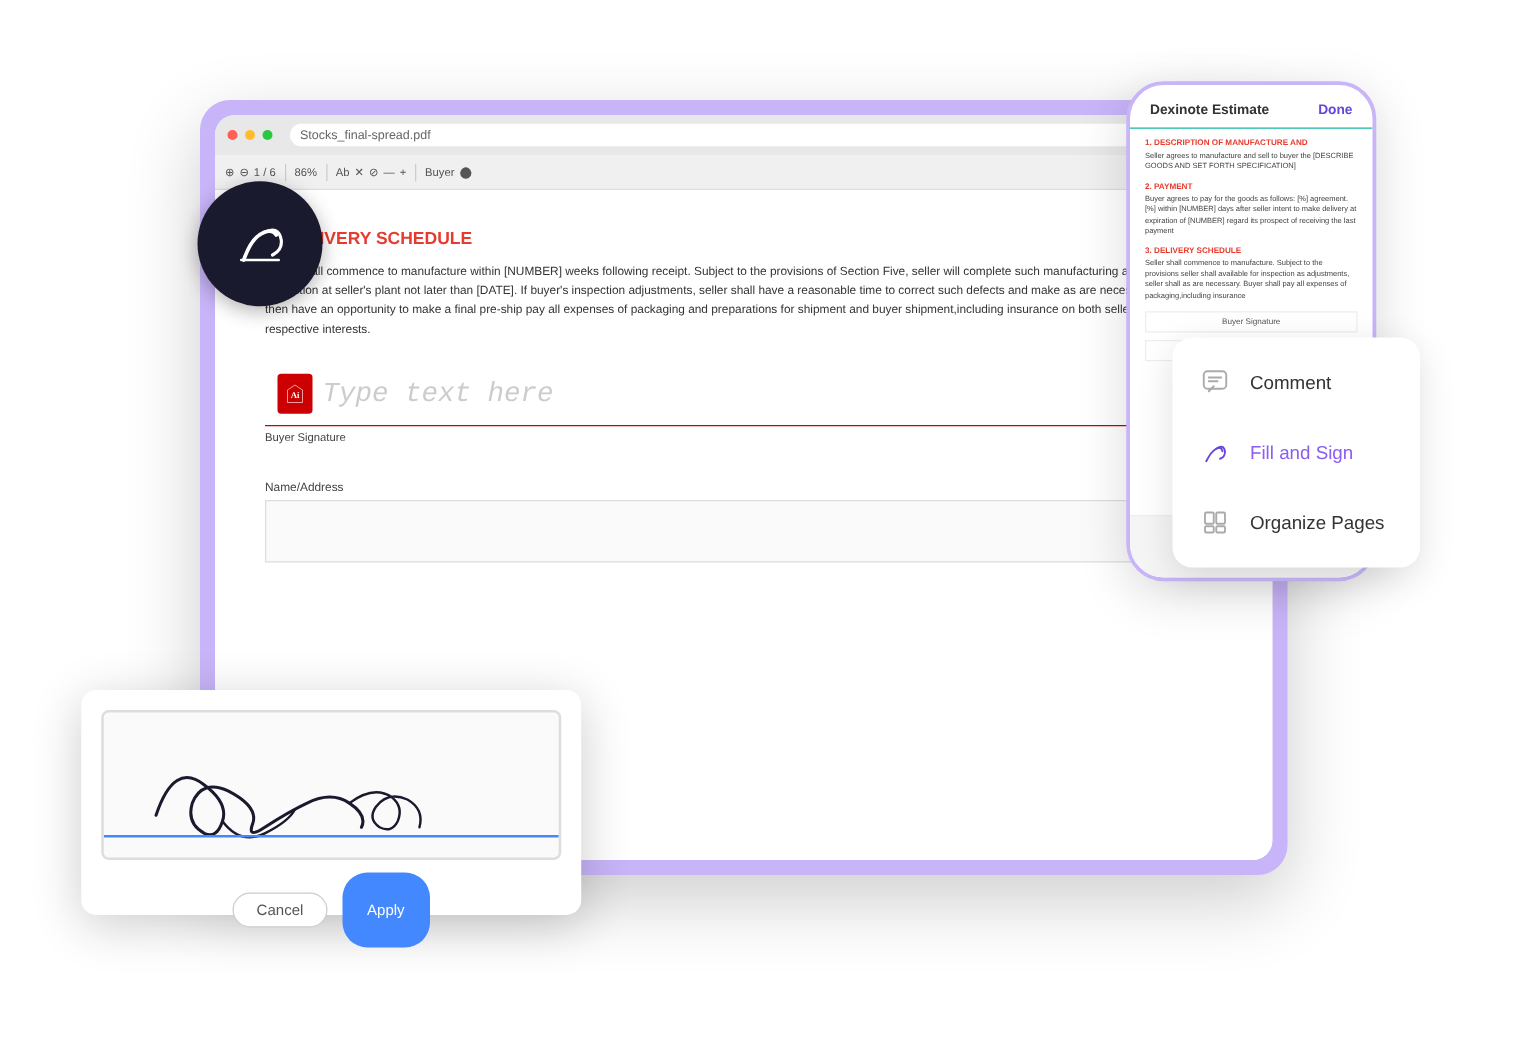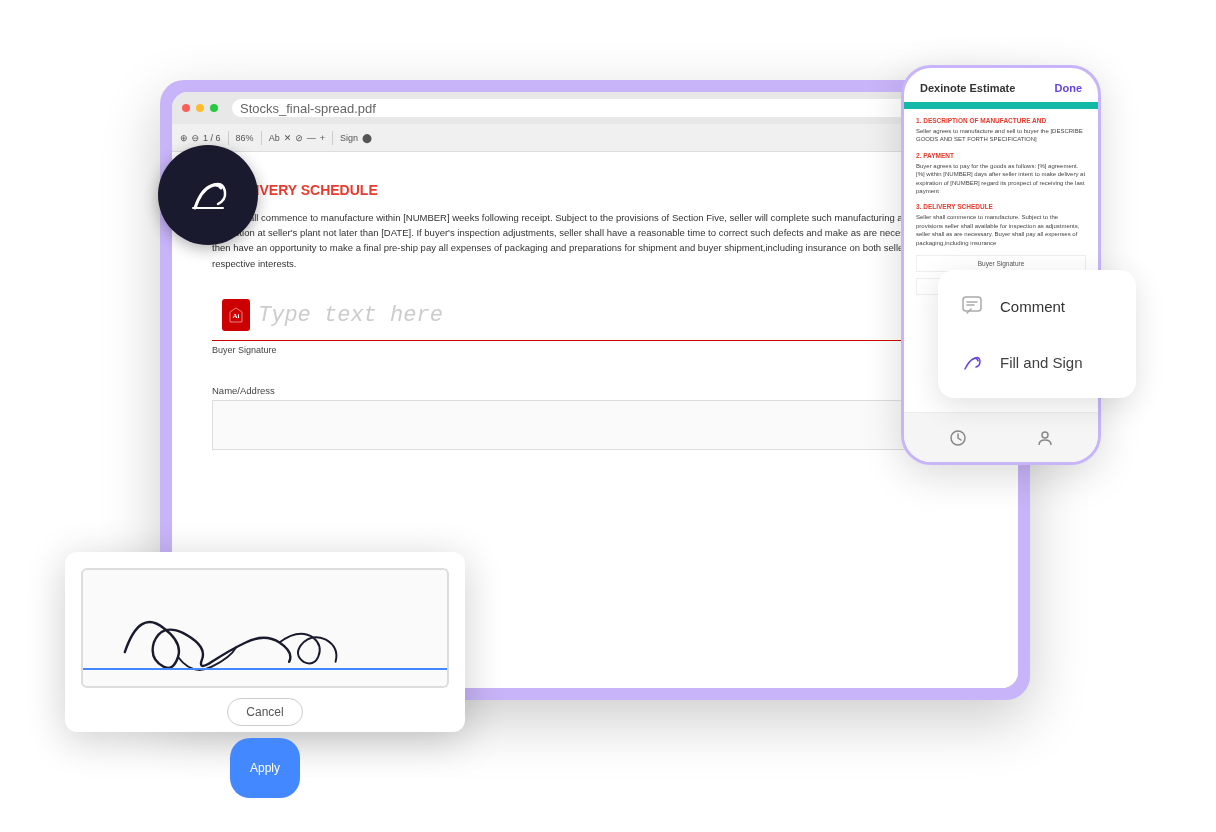--- a/index.html
+++ b/index.html
@@ -70,21 +70,21 @@
 
     .browser-address {
       flex: 1;
       height: 18px;
       background: #fff;
       border-radius: 9px;
       margin-left: 8px;
       display: flex;
       align-items: center;
       padding: 0 8px;
-      font-size: 13px;
+      font-size: 10px;
       color: #666;
     }
 
     .browser-icons {
       display: flex;
       gap: 4px;
       margin-left: 8px;
       font-size: 10px;
       color: #888;
     }
@@ -224,21 +224,21 @@
       box-shadow: 0 10px 40px rgba(0,0,0,0.15);
       z-index: 15;
       overflow: hidden;
     }
 
     .phone-header {
       padding: 14px 16px 8px;
       display: flex;
       justify-content: space-between;
       align-items: center;
-      border-bottom: 7px solid #14b8a6;
+      border-bottom: 1px solid #14b8a6;
     }
 
     .phone-title {
       font-size: 11px;
       font-weight: 600;
       color: #333;
     }
 
     .phone-done {
       font-size: 11px;
@@ -336,21 +336,21 @@
       font-size: 15px;
       color: #333;
       font-weight: 400;
     }
 
     .context-item.active .context-icon {
       color: #6644dd;
     }
 
     .context-item.active .context-label {
-      color: #404040;
+      color: #8b5cf6;
     }
 
     
     .sig-dialog {
       position: absolute;
       bottom: 100px;
       left: 65px;
       width: 400px;
       height: 180px;
       background: #fff;
@@ -385,21 +385,20 @@
       width: 100%;
       height: 100%;
     }
 
     .sig-buttons {
       display: flex;
       justify-content: center;
       gap: 12px;
       margin-top: 10px;
       align-items: center;
-      flex-direction: column;
     }
 
     .sig-cancel {
       padding: 6px 18px;
       border: 1px solid #ccc;
       border-radius: 20px;
       background: #fff;
       font-size: 12px;
       color: #555;
       cursor: pointer;
@@ -442,21 +441,21 @@
         <span>1 / 6</span>
         <div class="pdf-toolbar-sep"></div>
         <span>86%</span>
         <div class="pdf-toolbar-sep"></div>
         <span>Ab</span>
         <span>✕</span>
         <span>⊘</span>
         <span>—</span>
         <span>+</span>
         <div class="pdf-toolbar-sep"></div>
-        <span>Sign</span>
+        <span>Buyer</span>
         <span>⬤</span>
       </div>
 
       <div class="pdf-content">
         <div class="pdf-section-title">
           <span>3.</span>
           <span>DELIVERY SCHEDULE</span>
         </div>
         <div class="pdf-body-text">Seller shall commence to manufacture within [NUMBER] weeks following receipt. Subject to the provisions of Section Five, seller will complete such manufacturing available for inspection at seller's plant not later than [DATE]. If buyer's inspection adjustments, seller shall have a reasonable time to correct such defects and make as are necessary. Buyer shall then have an opportunity to make a final pre-ship pay all expenses of packaging and preparations for shipment and buyer shipment,including insurance on both seller's and buyer's respective interests.</div>
 
@@ -547,20 +546,31 @@
     </div>
     <div class="context-item active">
       <div class="context-icon">
         <svg width="22" height="22" viewBox="0 0 22 22" fill="none">
           <path d="M4 18 Q8 10 12 8 Q16 6 17 10" stroke="#6644dd" stroke-width="1.5" fill="none" stroke-linecap="round"></path>
           <path d="M12 8 Q18 4 19 10 Q19 15 15 16" stroke="#6644dd" stroke-width="1.5" fill="none" stroke-linecap="round"></path>
         </svg>
       </div>
       <span class="context-label">Fill and Sign</span>
     </div>
+    <div class="context-item">
+      <div class="context-icon">
+        <svg width="22" height="22" viewBox="0 0 22 22" fill="none">
+          <rect x="3" y="3" width="7" height="9" rx="1" stroke="#aaa" stroke-width="1.5"></rect>
+          <rect x="12" y="3" width="7" height="9" rx="1" stroke="#aaa" stroke-width="1.5"></rect>
+          <rect x="3" y="14" width="7" height="5" rx="1" stroke="#aaa" stroke-width="1.5"></rect>
+          <rect x="12" y="14" width="7" height="5" rx="1" stroke="#aaa" stroke-width="1.5"></rect>
+        </svg>
+      </div>
+      <span class="context-label">Organize Pages</span>
+    </div>
   </div>
 
   <div class="sig-dialog">
     <div class="sig-canvas">
 
       <svg class="sig-svg" viewBox="0 0 370 120" fill="none">
         <path d="M40 85 Q55 40 80 60 Q100 75 95 90 Q90 105 80 100 Q65 92 70 75 Q78 55 100 65 Q125 78 120 92 Q115 105 130 95 Q150 82 165 75 Q185 65 200 75 Q215 85 210 95" stroke="#1a1a2e" stroke-width="2.5" fill="none" stroke-linecap="round" stroke-linejoin="round"></path>
         <path d="M95 90 Q110 110 130 100 Q150 90 155 80" stroke="#1a1a2e" stroke-width="2" fill="none" stroke-linecap="round"></path>
         <path d="M200 75 Q220 60 235 70 Q245 78 240 90 Q235 100 225 95 Q215 88 222 78 Q232 65 248 72 Q262 80 258 95" stroke="#1a1a2e" stroke-width="2" fill="none" stroke-linecap="round"></path>
       </svg>

